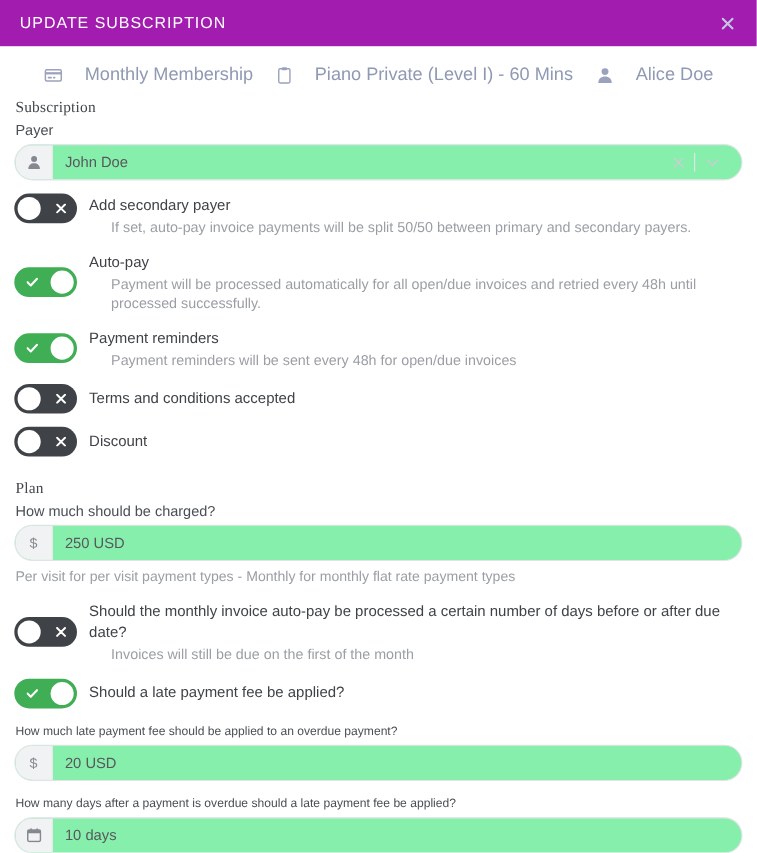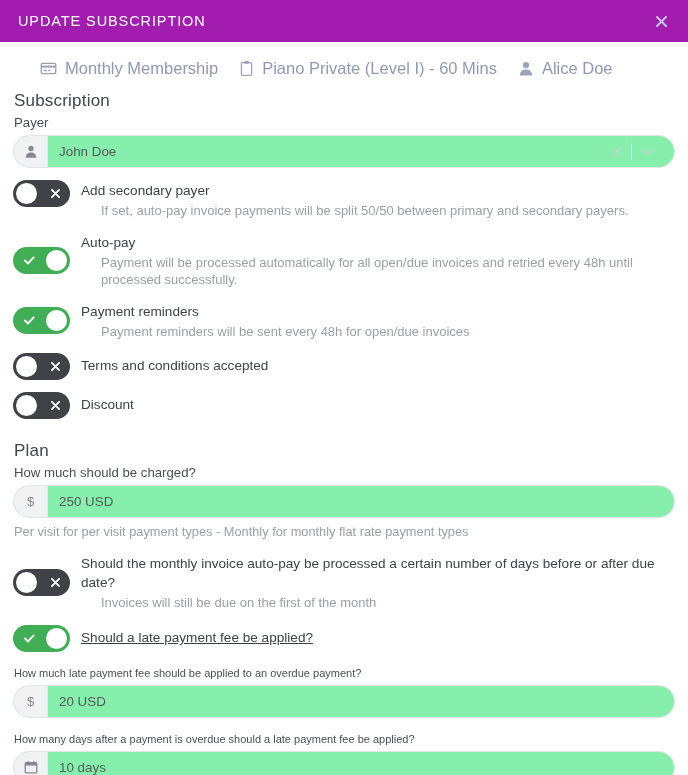--- a/index.html
+++ b/index.html
@@ -43,37 +43,38 @@
   .crumbs {
     display: flex;
     align-items: center;
     gap: 8px;
     padding: 17px 0 6px 40px;
     flex-wrap: nowrap;
   }
   .crumb {
     display: flex;
     align-items: center;
-    gap: 8px;
+    gap: 20px;
     color: #9099b3;
     font-size: 16.5px;
     white-space: nowrap;
   }
   .crumb + .crumb { margin-left: 13px; }
   .crumb .ci { display: flex; align-items: center; color: #9aa2bd; }
 
   
   .body { padding: 0 13px 0 13px; }
 
   h2.section {
-    font-size: 17px;
+    font-size: 14px;
     font-weight: 400;
     color: #41464c;
     margin: 7px 0 4px 1px;
     letter-spacing: 0.2px;
+    font-family: Liberation Serif, serif;
   }
   .field-label {
     font-size: 13.2px;
     color: #4a4f55;
     margin: 4px 0 5px 1px;
   }
   .help-text {
     font-size: 12.8px;
     color: #9b9fa5;
     margin: 6px 0 0 1px;
@@ -369,21 +370,21 @@
           </svg>
         </span>
       </div>
     </div>
     <div class="t-texts">
       <div class="t-label" style="max-width:608px;">Should the monthly invoice auto-pay be processed a certain number of days before or after due date?</div>
       <div class="t-desc">Invoices will still be due on the first of the month</div>
     </div>
   </div>
 
-  <div class="toggle-row center" style="margin-top:13px;text-decoration:underline;">
+  <div class="toggle-row center" style="margin-top:13px;">
     <div class="sw on">
       <span class="knob"></span>
       <span class="mark">
         <svg width="11" height="9" viewBox="0 0 12 10" aria-hidden="true">
           <path d="M1 5 L4.3 8.3 L10.6 1.6" stroke="#ffffff" stroke-width="2.1" fill="none" stroke-linecap="round" stroke-linejoin="round"></path>
         </svg>
       </span>
     </div>
     <div class="t-texts">
       <div class="t-label">Should a late payment fee be applied?</div>

